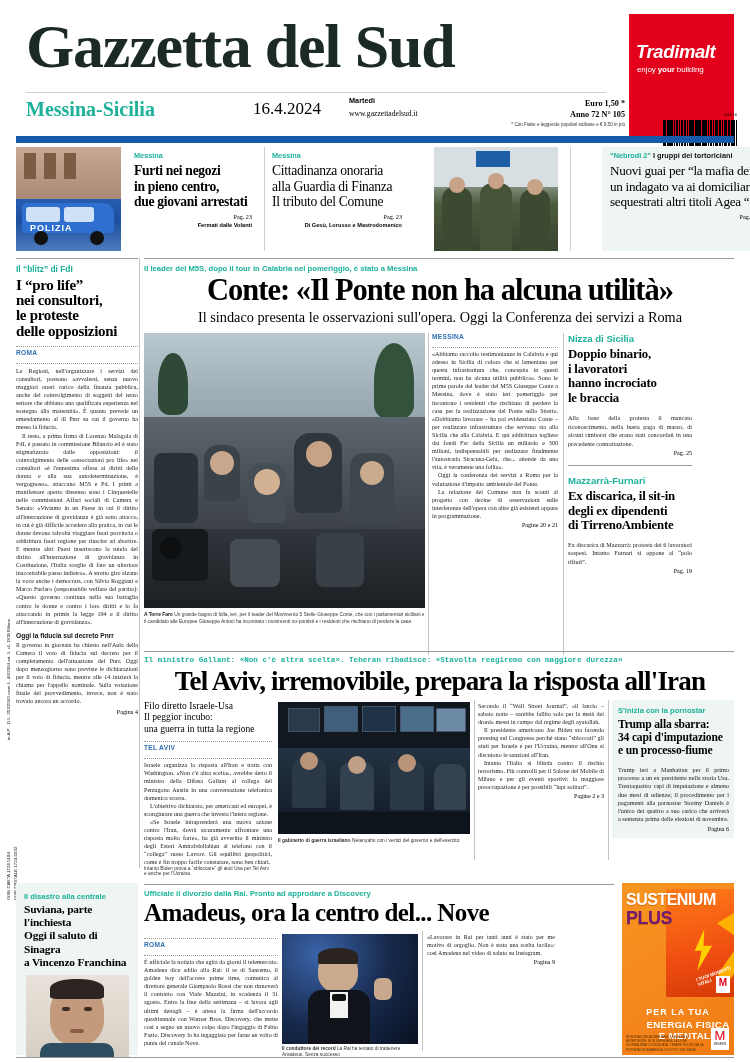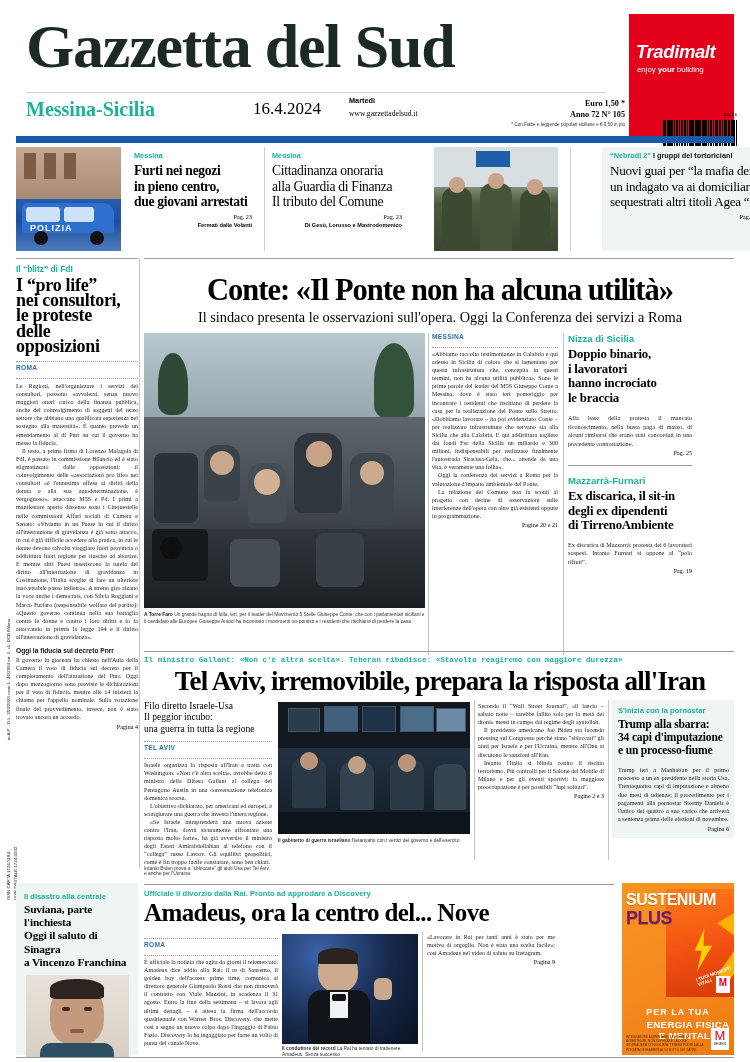--- a/index.html
+++ b/index.html
@@ -54,21 +54,21 @@
   .tz-head{font-family:"Liberation Serif",serif;font-size:13.6px;line-height:15.6px;font-weight:bold;letter-spacing:-.3px;}
   .tz-head.norm{font-weight:normal;}
   .tz-pg{font-family:"Liberation Serif",serif;font-size:6.2px;text-align:right;margin-top:3px;}
   .tz-by{font-family:"Liberation Sans",sans-serif;font-weight:bold;font-size:5.6px;text-align:right;margin-top:2px;}
   .tsep{position:absolute;top:0;width:1px;height:104px;background:#cfcfcf;}
   .sec-rule-h{position:absolute;height:1px;background:#9a9a9a;}
 
   
   .leftcol{position:absolute;left:16px;top:258px;width:122px;}
   .l-kick{font-family:"Liberation Sans",sans-serif;font-weight:bold;font-size:8.4px;color:#1db19a;margin-bottom:4px;}
-  .l-head{font-family:"Liberation Serif",serif;font-weight:bold;font-size:18px;line-height:15.2px;letter-spacing:-.3px;}
+  .l-head{font-family:"Liberation Serif",serif;font-weight:bold;font-size:15px;line-height:15.2px;letter-spacing:-.3px;}
   .dotline{border-top:1px dotted #9b9b9b;margin:7px 0 2px 0;}
   .place{font-family:"Liberation Sans",sans-serif;font-weight:bold;font-size:6.6px;color:#2f6fb0;letter-spacing:.3px;}
   .subhead-b{font-family:"Liberation Sans",sans-serif;font-weight:bold;font-size:6.6px;color:#111;margin-top:6px;}
   .topline-rule{position:absolute;left:144px;top:258px;width:590px;height:1px;background:#9a9a9a;}
   .main-kick{position:absolute;left:144px;top:264px;width:590px;font-family:"Liberation Sans",sans-serif;
     font-weight:bold;font-size:7.7px;color:#1db19a;}
   .main-head{position:absolute;left:144px;top:274px;width:592px;font-family:"Liberation Serif",serif;
     font-weight:bold;font-size:30.5px;line-height:33px;letter-spacing:-1px;text-align:center;white-space:nowrap;}
   .main-sub{position:absolute;left:144px;top:309px;width:592px;font-family:"Liberation Serif",serif;
     font-size:14.3px;line-height:17px;text-align:center;white-space:nowrap;}
@@ -315,20 +315,21 @@
     </div>
     <div class="subhead-b">Oggi la fiducia sul decreto Pnrr</div>
     <div class="body-txt" style="margin-top:2px;">
       <p class="first">Il governo in giornata ha chiesto nell'Aula della Camera il voto di fiducia sul decreto per il completamento dell'attuazione del Pnrr. Oggi dopo mezzogiorno sono previste le dichiarazioni per il voto di fiducia, mentre alle 14 inizierà la chiama per l'appello nominale. Sulla votazione finale del provvedimento, invece, non è stato trovato ancora un accordo.</p>
     </div>
     <div class="pgref" style="font-size:6.1px;text-align:right;margin-top:3px;">Pagina 4</div>
   </div>
   <div class="vsep" style="left:139px;top:258px;height:610px;"></div>
 
   <div class="topline-rule"></div>
+  <div class="main-kick">Il leader del M5S, dopo il tour in Calabria nel pomeriggio, è stato a Messina</div>
   <div class="main-head">Conte: «Il Ponte non ha alcuna utilità»</div>
   <div class="main-sub">Il sindaco presenta le osservazioni sull'opera. Oggi la Conferenza dei servizi a Roma</div>
 
   <div class="main-photo photo ph-conte">
     <div style="position:absolute;left:0;top:0;width:281px;height:92px;background:linear-gradient(180deg,#b9c7ce 0%,#93a3ab 100%);"></div>
     <div style="position:absolute;left:14px;top:20px;width:30px;height:62px;background:#2e4a36;border-radius:50% 50% 12px 12px;"></div>
     <div style="position:absolute;left:230px;top:10px;width:40px;height:76px;background:#33523c;border-radius:50% 50% 14px 14px;"></div>
     <div style="position:absolute;left:0;top:84px;width:281px;height:191px;background:linear-gradient(180deg,#5d666c 0%,#3a4046 60%,#23272b 100%);"></div>
     <div style="position:absolute;left:10px;top:120px;width:44px;height:70px;background:#2b3138;border-radius:8px;"></div>
     <div style="position:absolute;left:60px;top:112px;width:36px;height:56px;background:#3b434a;border-radius:14px 14px 6px 6px;"></div>

